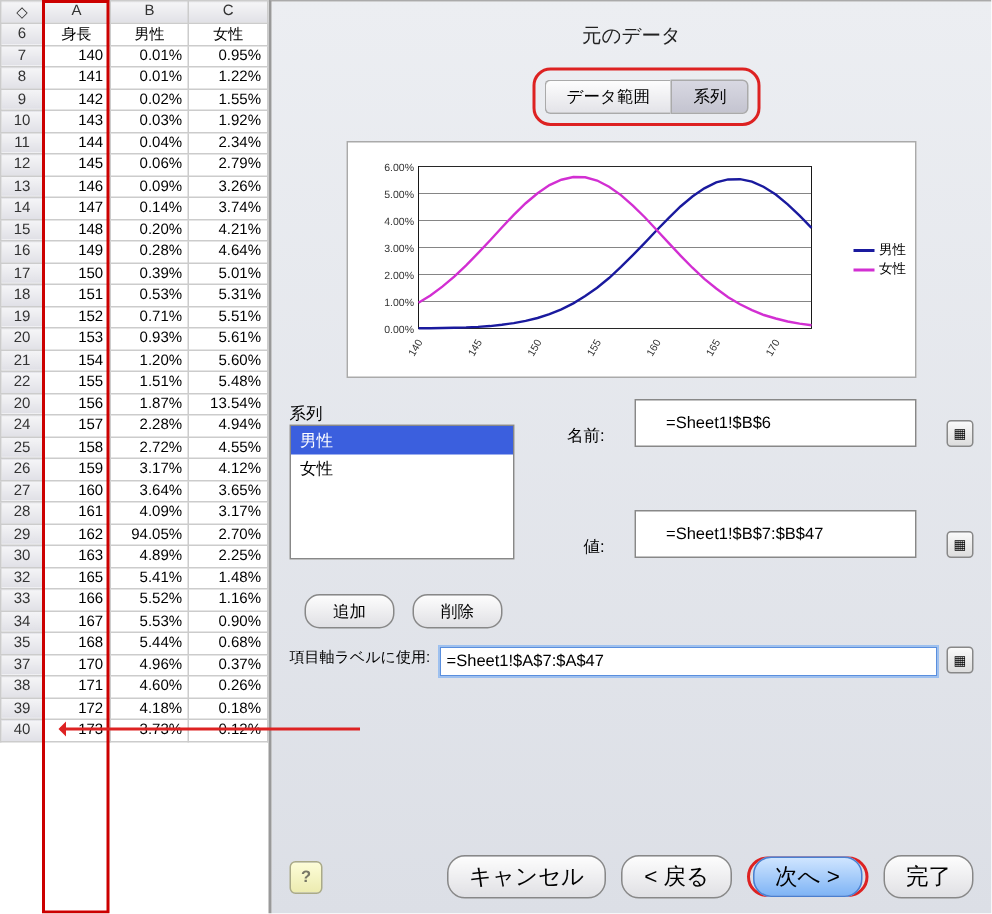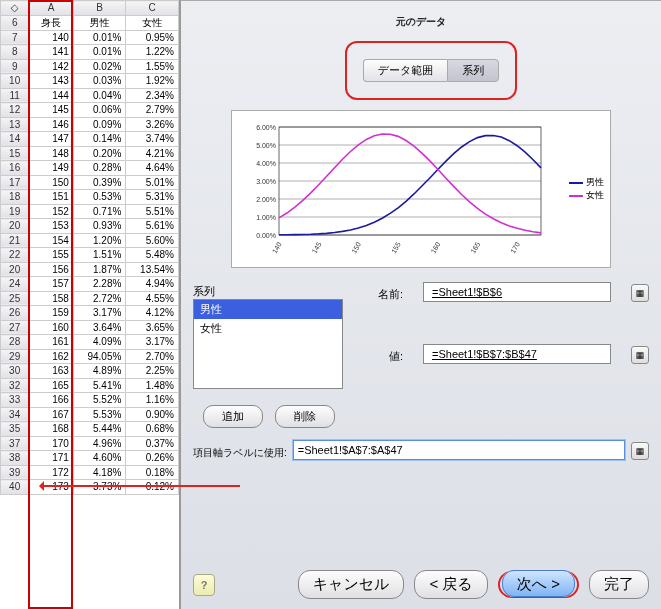--- a/index.html
+++ b/index.html
@@ -13,50 +13,50 @@
   .sheet th, .sheet td { border: 1px solid #ccc; height: 14.5px; font-size: 10px; padding: 0 4px; text-align: right; }
   .sheet th { background: linear-gradient(#f5f5f7,#e0e0e6); text-align: center; color: #333; font-weight: normal; }
   .sheet .rowhead { background: linear-gradient(#f5f5f7,#e0e0e6); text-align: center; width: 28px; color:#333; }
   .sheet .colA { width: 44px; }
   .sheet .colB { width: 52px; }
   .sheet .colC { width: 52px; }
   .sheet .header-row td { text-align: center; font-weight: normal; }
   
   
   .dialog { flex: 1; background: linear-gradient(#eceef2, #dcdfe6); border-left: 1px solid #999; border-top:1px solid #aaa; padding: 8px 12px 10px; display:flex; flex-direction:column; }
-  .dlg-title { text-align: center; font-size: 10px; padding: 6px 0 12px; color:#222;font-weight:bold; }
+  .dlg-title { text-align: center; font-size: 13px; padding: 6px 0 12px; color:#222; }
   
   .tabs { text-align: center; margin-bottom: 10px; }
   .tab { display: inline-block; padding: 3px 14px; background: linear-gradient(#fdfdfd,#e3e3e8); border: 1px solid #aaa; font-size: 11px; cursor:pointer; }
   .tab:first-child { border-radius: 4px 0 0 4px; border-right: none; }
   .tab:last-child { border-radius: 0 4px 4px 0; }
   .tab.active { background: linear-gradient(#d8d8e2,#c4c4d0); }
-  .tab-highlight { display:inline-block; border:2px solid #d22; border-radius:12px; padding:16px;margin-left:20px; }
+  .tab-highlight { display:inline-block; border:2px solid #d22; border-radius:12px; padding:6px;margin-left:20px; }
   
   .chart-box { background:#fff; border:1px solid #aaa; padding:8px; margin:0 auto 14px; width:380px; height:158px; position:relative; }
   .chart-box svg { width:100%; height:100%; }
   .legend { position:absolute; right:6px; top:50%; transform:translateY(-50%); font-size:9px; }
   .legend div { display:flex; align-items:center; gap:3px; }
   .legend .sw { width:14px; height:2px; }
   
   .series-block { display:flex; gap:10px; align-items:flex-start; margin-bottom:10px; }
   .series-block .label-col { width:60px; font-size:11px; padding-top:2px; }
   .series-list { width:150px; height:90px; background:#fff; border:1px solid #888; font-size:11px; }
   .series-list .item { padding:2px 6px; }
   .series-list .item.sel { background:#3b5fde; color:#fff; }
   
   .field-row { display:flex; align-items:flex-end; gap:20px; margin-bottom:8px; }
   .field-row .flabel { width:50px; text-align:right; font-size:11px; }
-  .field-row input { flex:1; height:20px; border:1px solid #888; padding:0 8px; font-size:11px; background:#fff;text-decoration:underline; }
+  .field-row input { flex:1; height:32px; border:1px solid #888; padding:0 20px; font-size:11px; background:#fff; }
   .ref-btn { width:18px; height:18px; border:1px solid #888; background:linear-gradient(#fafafa,#ddd); border-radius:3px; font-size:9px; line-height:16px; text-align:center; cursor:pointer; }
   
   .btn-row { display:flex; gap:12px; margin:6px 0 12px 10px; }
   .macbtn { padding:3px 18px; border:1px solid #888; border-radius:10px; background:linear-gradient(#fdfdfd,#e0e0e4); font-size:11px; cursor:pointer;text-align:center; }
   
-  .axis-row { display:flex; align-items:flex-end; gap:6px; margin-bottom:14px; }
+  .axis-row { display:flex; align-items:flex-start; gap:6px; margin-bottom:14px; }
   .axis-row .albl { font-size:10px; }
   .axis-row input { flex:1; height:20px; border:1px solid #5a8fde; padding:0 4px; font-size:11px; background:#fff; outline:1px solid #9cc0f0; }
   
   .footer { display:flex; gap:10px; justify-content:flex-end; align-items:center; margin-top:auto; }
   .help-btn { width:22px; height:22px; border:1px solid #aa8; background:linear-gradient(#fdfdd8,#ecebb0); border-radius:4px; font-weight:bold; color:#776; margin-right:auto; text-align:center; line-height:20px; cursor:pointer; }
   .footbtn { padding:4px 14px; border:1px solid #888; border-radius:12px; background:linear-gradient(#fdfdfd,#e0e0e4); font-size:15px; cursor:pointer; }
   .footbtn.primary { background:linear-gradient(#cfe5ff,#7fb4f5); border-color:#4a7fcf; }
   .next-wrap { border:2px solid #d22; border-radius:14px; padding:2px; }
   
   .red-arrow { position:absolute; left:40px; top:485px; width:200px; height:2px; background:#d22; z-index:10; }

